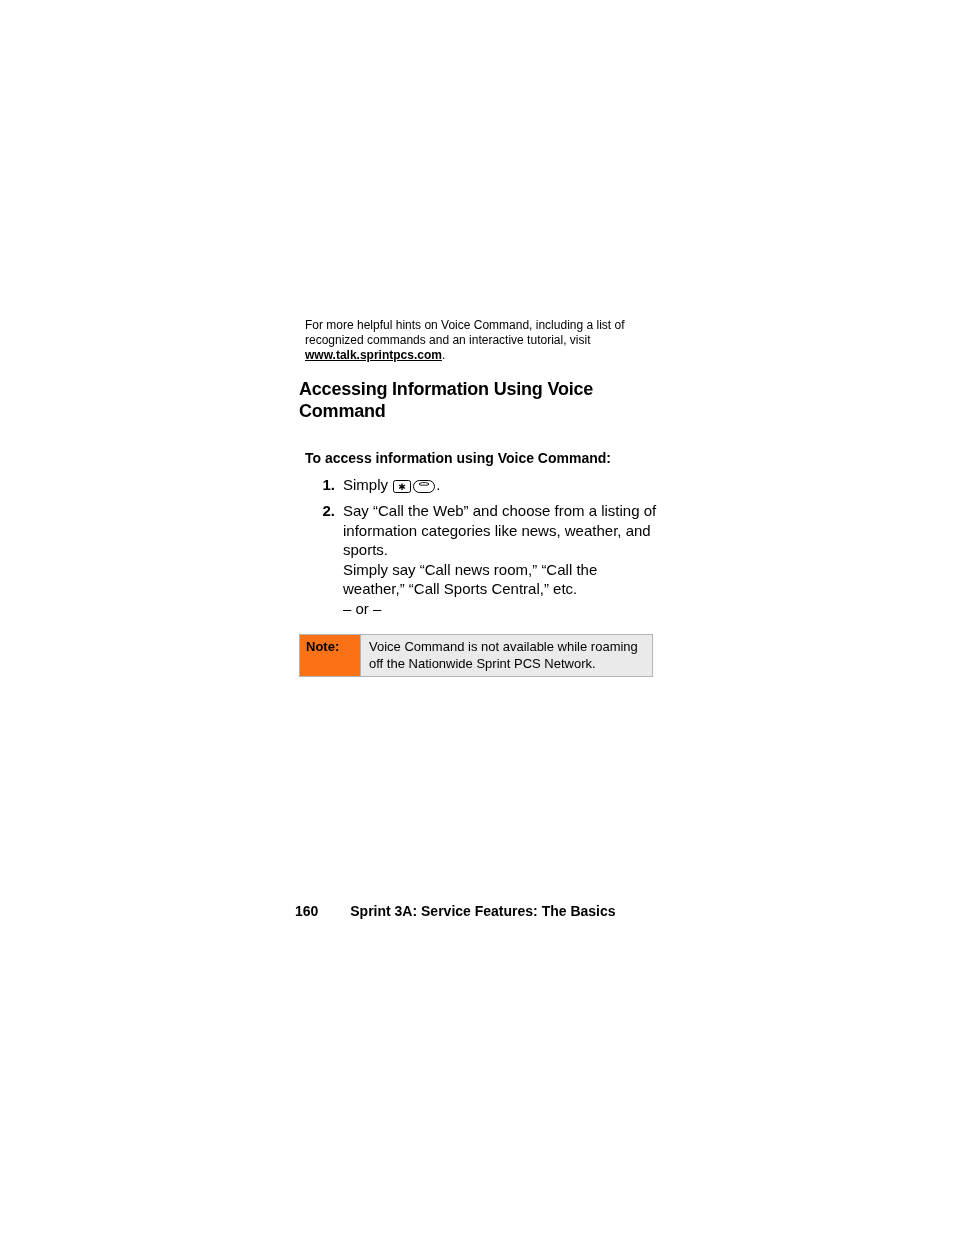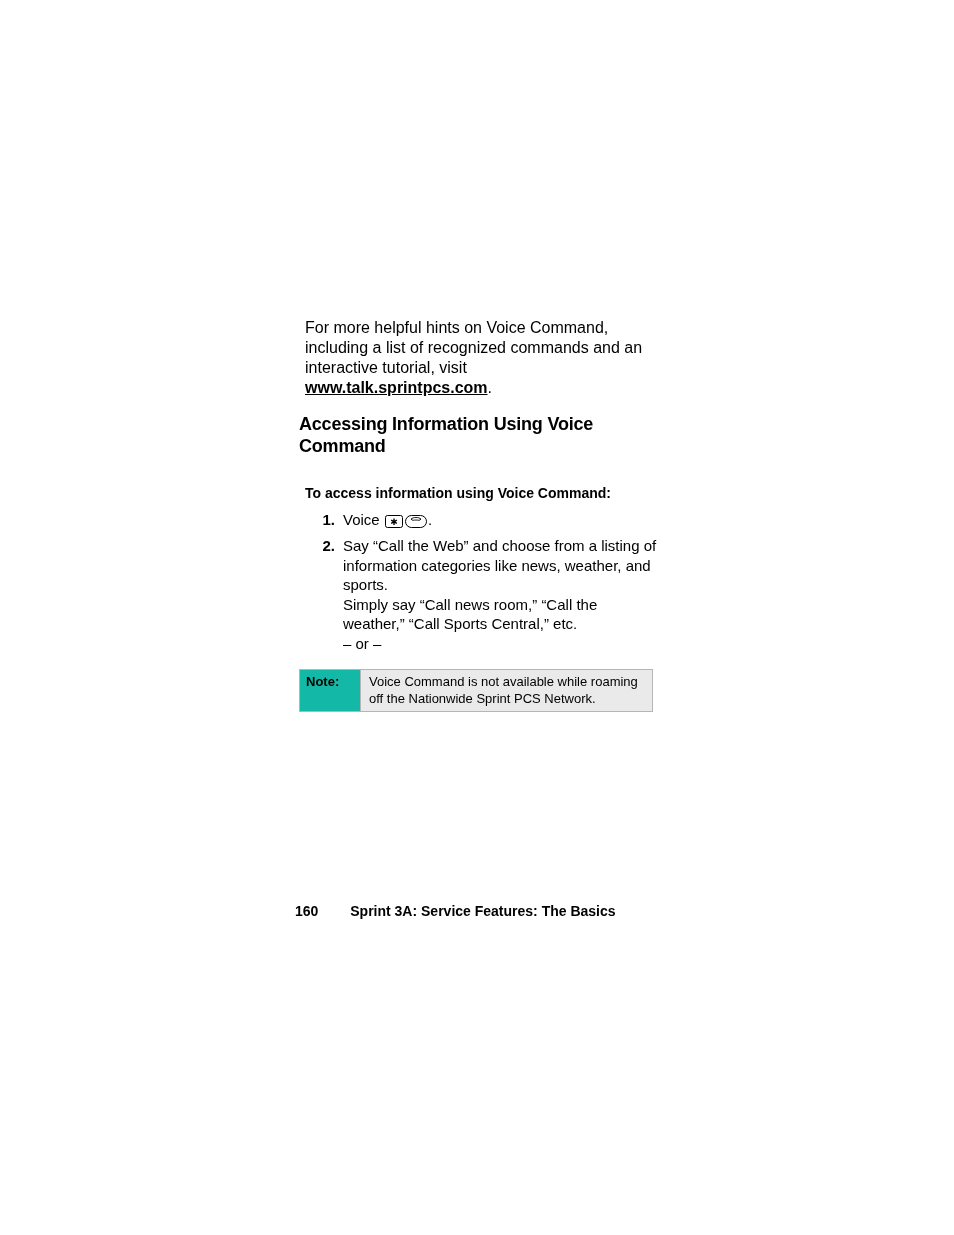--- a/index.html
+++ b/index.html
@@ -17,21 +17,21 @@
     width: 954px;
     height: 1235px;
   }
   .content {
     position: absolute;
     left: 305px;
     top: 318px;
     width: 352px;
   }
   .intro {
-    font-size: 16px;
+    font-size: 12px;
     line-height: 1.25;
   }
   .link {
     text-decoration: underline;
     font-weight: 600;
   }
   .heading {
     margin-top: 16px;
     font-size: 18px;
     font-weight: 700;
@@ -73,21 +73,21 @@
   .note-box {
     margin-top: 16px;
     width: 352px;
     display: flex;
     border: 1px solid #b5b5b5;
     font-size: 13px;
     line-height: 1.25;
     margin-left: -6px;
   }
   .note-label {
-    background: #14b8a6;
+    background: #f97316;
     width: 48px;
     flex: 0 0 48px;
     padding: 4px 6px;
     font-weight: 700;
     border-right: 1px solid #b5b5b5;
   }
   .note-text {
     background: #eaeaea;
     flex: 1;
     padding: 4px 8px;
@@ -115,21 +115,21 @@
 
     <div class="heading">Accessing Information Using Voice Command</div>
 
     <div class="subhead">To access information using Voice Command:</div>
 
     <div class="steps">
 
       <div class="step">
         <div class="num">1.</div>
         <div class="body">
-          <span>Voice </span><span class="icon"><svg width="18" height="13" viewBox="0 0 18 13">
+          <span>Simply </span><span class="icon"><svg width="18" height="13" viewBox="0 0 18 13">
                 <rect x="0.5" y="0.5" width="17" height="12" rx="2" ry="2" fill="none" stroke="#000" stroke-width="1"></rect>
                 <text x="9" y="9.5" text-anchor="middle" font-size="9" font-family="Arial" fill="#000">✱</text>
               </svg></span><span class="icon"><svg width="22" height="13" viewBox="0 0 22 13">
                 <rect x="0.5" y="0.5" width="21" height="12" rx="6" ry="6" fill="none" stroke="#000" stroke-width="1"></rect>
                 <path d="M6 4 C 8 2, 14 2, 16 4 C 15 6, 13 5, 11 5 C 9 5, 7 6, 6 4 Z" fill="none" stroke="#000" stroke-width="0.9"></path>
               </svg></span><span>.</span>
         </div>
       </div>
 
       <div class="step">

